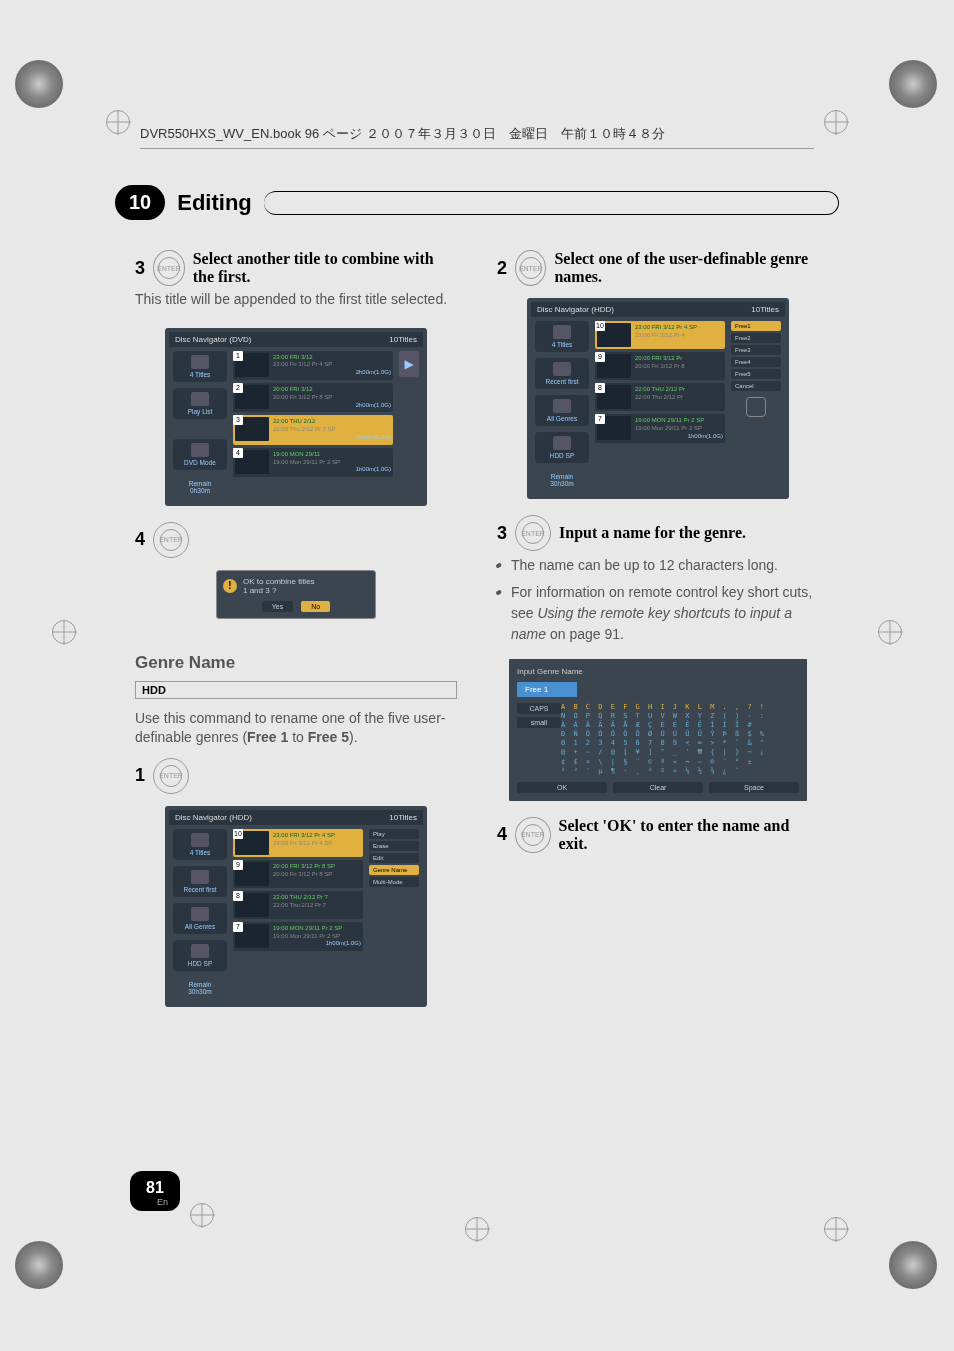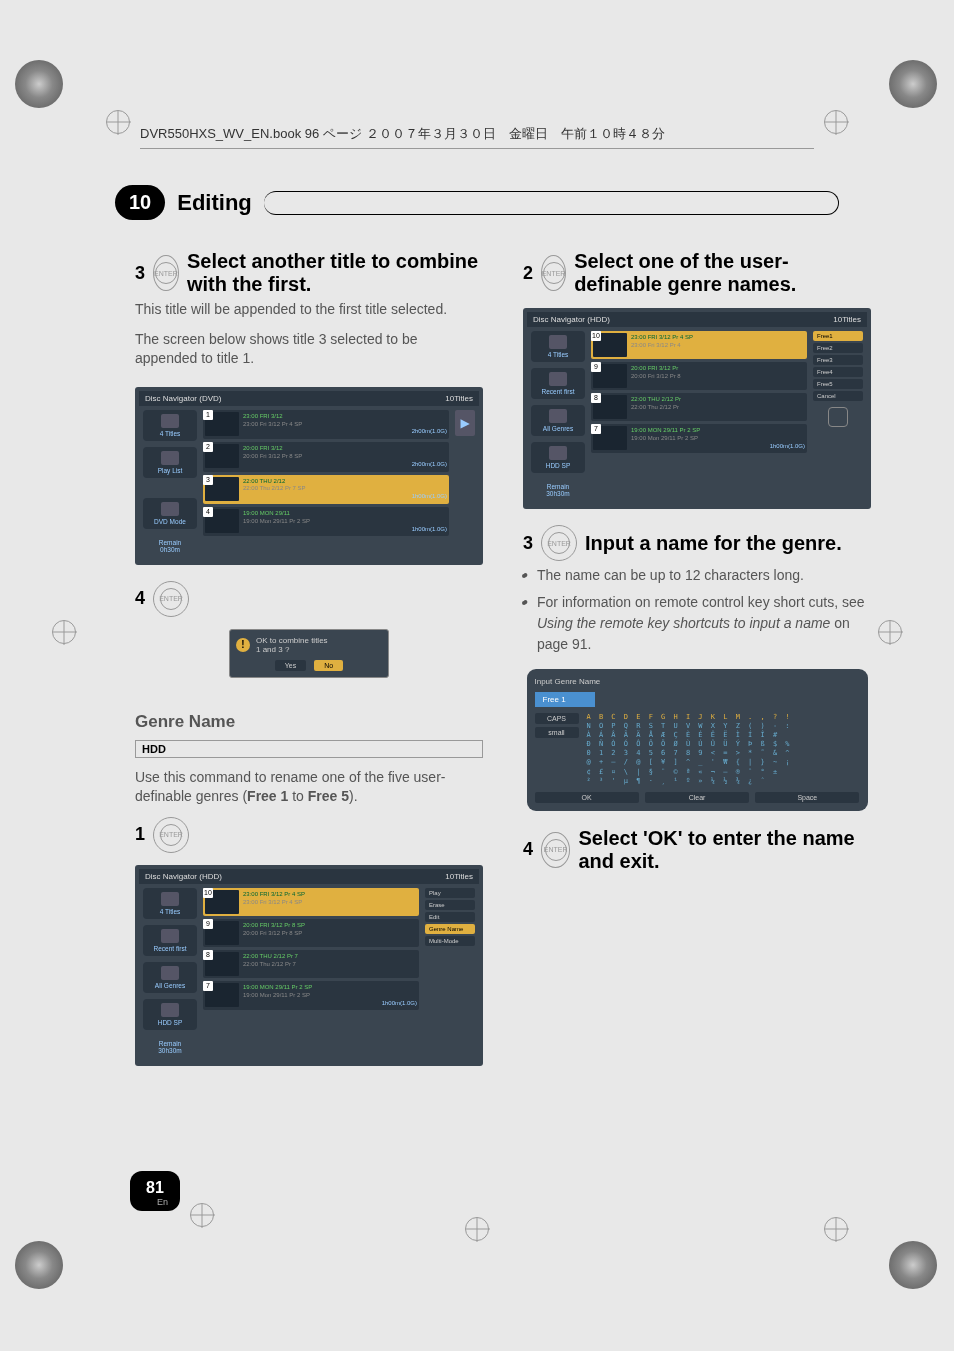--- a/index.html
+++ b/index.html
@@ -96,39 +96,39 @@
     
     .step-line { display: flex; align-items: center; gap: 8px; margin-bottom: 4px; }
     .step-num { font-size: 18px; font-weight: bold; }
     .enter-btn {
       width: 36px; height: 36px;
       border: 1px solid #999; border-radius: 50%;
       display: flex; align-items: center; justify-content: center;
       font-size: 8px; color: #999;
     }
     .enter-btn-inner { width: 22px; height: 22px; border: 1px solid #999; border-radius: 50%; display: flex; align-items: center; justify-content: center; font-size: 7px; }
-    .step-bold { font-size: 20px; font-weight: bold; }
+    .step-bold { font-size: 16px; font-weight: bold; font-family: Liberation Serif, serif; }
     .para { font-size: 14px; line-height: 1.4; color: #555; margin-bottom: 10px; }
     .bullet-list { padding-left: 14px; }
     .bullet-item { font-size: 14px; line-height: 1.5; color: #555; margin-bottom: 6px; position: relative; }
     .bullet-item::before { content: '•'; position: absolute; left: -14px; }
     .italic { font-style: italic; }
     
     .section-title { font-size: 17px; font-weight: bold; margin: 18px 0 8px 0; color: #555; }
     .hdd-badge {
       display: inline-block;
       border: 1px solid #999;
       padding: 2px 6px;
       font-size: 11px;
       font-weight: bold;
       margin-bottom: 10px;
     }
     
     .ui-screenshot {
-      width: 348px;
+      width: 262px;
       margin: 8px auto 16px auto;
       background: #3a4550;
       border-radius: 3px;
       padding: 4px;
       font-size: 7px;
       color: #bbb;
     }
     .ui-header {
       background: #2a3540;
       padding: 3px 6px;
@@ -187,29 +187,29 @@
       color: #ccc;
       position: relative;
     }
     .dialog-box .title-row { display: flex; align-items: center; gap: 6px; margin-bottom: 6px; }
     .dialog-box .warn { width: 14px; height: 14px; background: #e0b040; border-radius: 50%; color: #000; text-align: center; line-height: 14px; font-weight: bold; font-size: 10px; }
     .dialog-btns { display: flex; gap: 8px; justify-content: center; }
     .dialog-btn { background: #2a3540; padding: 2px 10px; font-size: 7px; border-radius: 2px; }
     .dialog-btn.active { background: #e0b040; color: #000; }
     
     .keyboard-ui {
-      width: 341px;
+      width: 298px;
       margin: 8px auto 16px;
       background: #3a4550;
       padding: 8px;
-      border-radius: 9px;
+      border-radius: 1px;
     }
     .kb-header { font-size: 8px; color: #ccc; margin-bottom: 6px; }
     .kb-name-field { background: #4a90d0; color: #fff; padding: 3px 8px; width: 60px; font-size: 8px; margin-bottom: 6px; }
-    .kb-body { display: flex; gap: 8px; }
+    .kb-body { display: flex; gap: 0; }
     .kb-left { display: flex; flex-direction: column; gap: 3px; }
     .kb-btn { background: #2a3540; padding: 2px 8px; font-size: 7px; color: #ccc; text-align: center; border-radius: 2px; min-width: 44px; }
     .kb-chars { flex: 1; font-family: monospace; font-size: 7px; line-height: 1.3; color: #66aacc; letter-spacing: 2px; }
     .kb-chars .line1 { color: #e0b040; }
     .kb-bottom { display: flex; gap: 6px; margin-top: 6px; }
     .kb-bottom .kb-btn { flex: 1; }
     
     .page-footer {
       position: absolute;
       bottom: 140px;
@@ -266,21 +266,20 @@
 
   <div class="col">
     <div class="step-line">
       <span class="step-num">3</span>
       <span class="enter-btn">
           <span class="enter-btn-inner">ENTER</span>
         </span>
       <span class="step-bold">Select another title to combine with the first.</span>
     </div>
     <p class="para">This title will be appended to the first title selected.</p>
-    <p class="para">The screen below shows title 3 selected to be appended to title 1.</p>
 
     <div class="ui-screenshot">
       <div class="ui-header">
         <span>Disc Navigator (DVD)</span>
         <span>10Titles</span>
       </div>
       <div class="ui-body">
         <div class="ui-sidebar">
           <div class="ui-side-item"><div class="icon-box"></div><span>4 Titles</span></div>
           <div class="ui-side-item"><div class="icon-box"></div><span>Play List</span></div>

